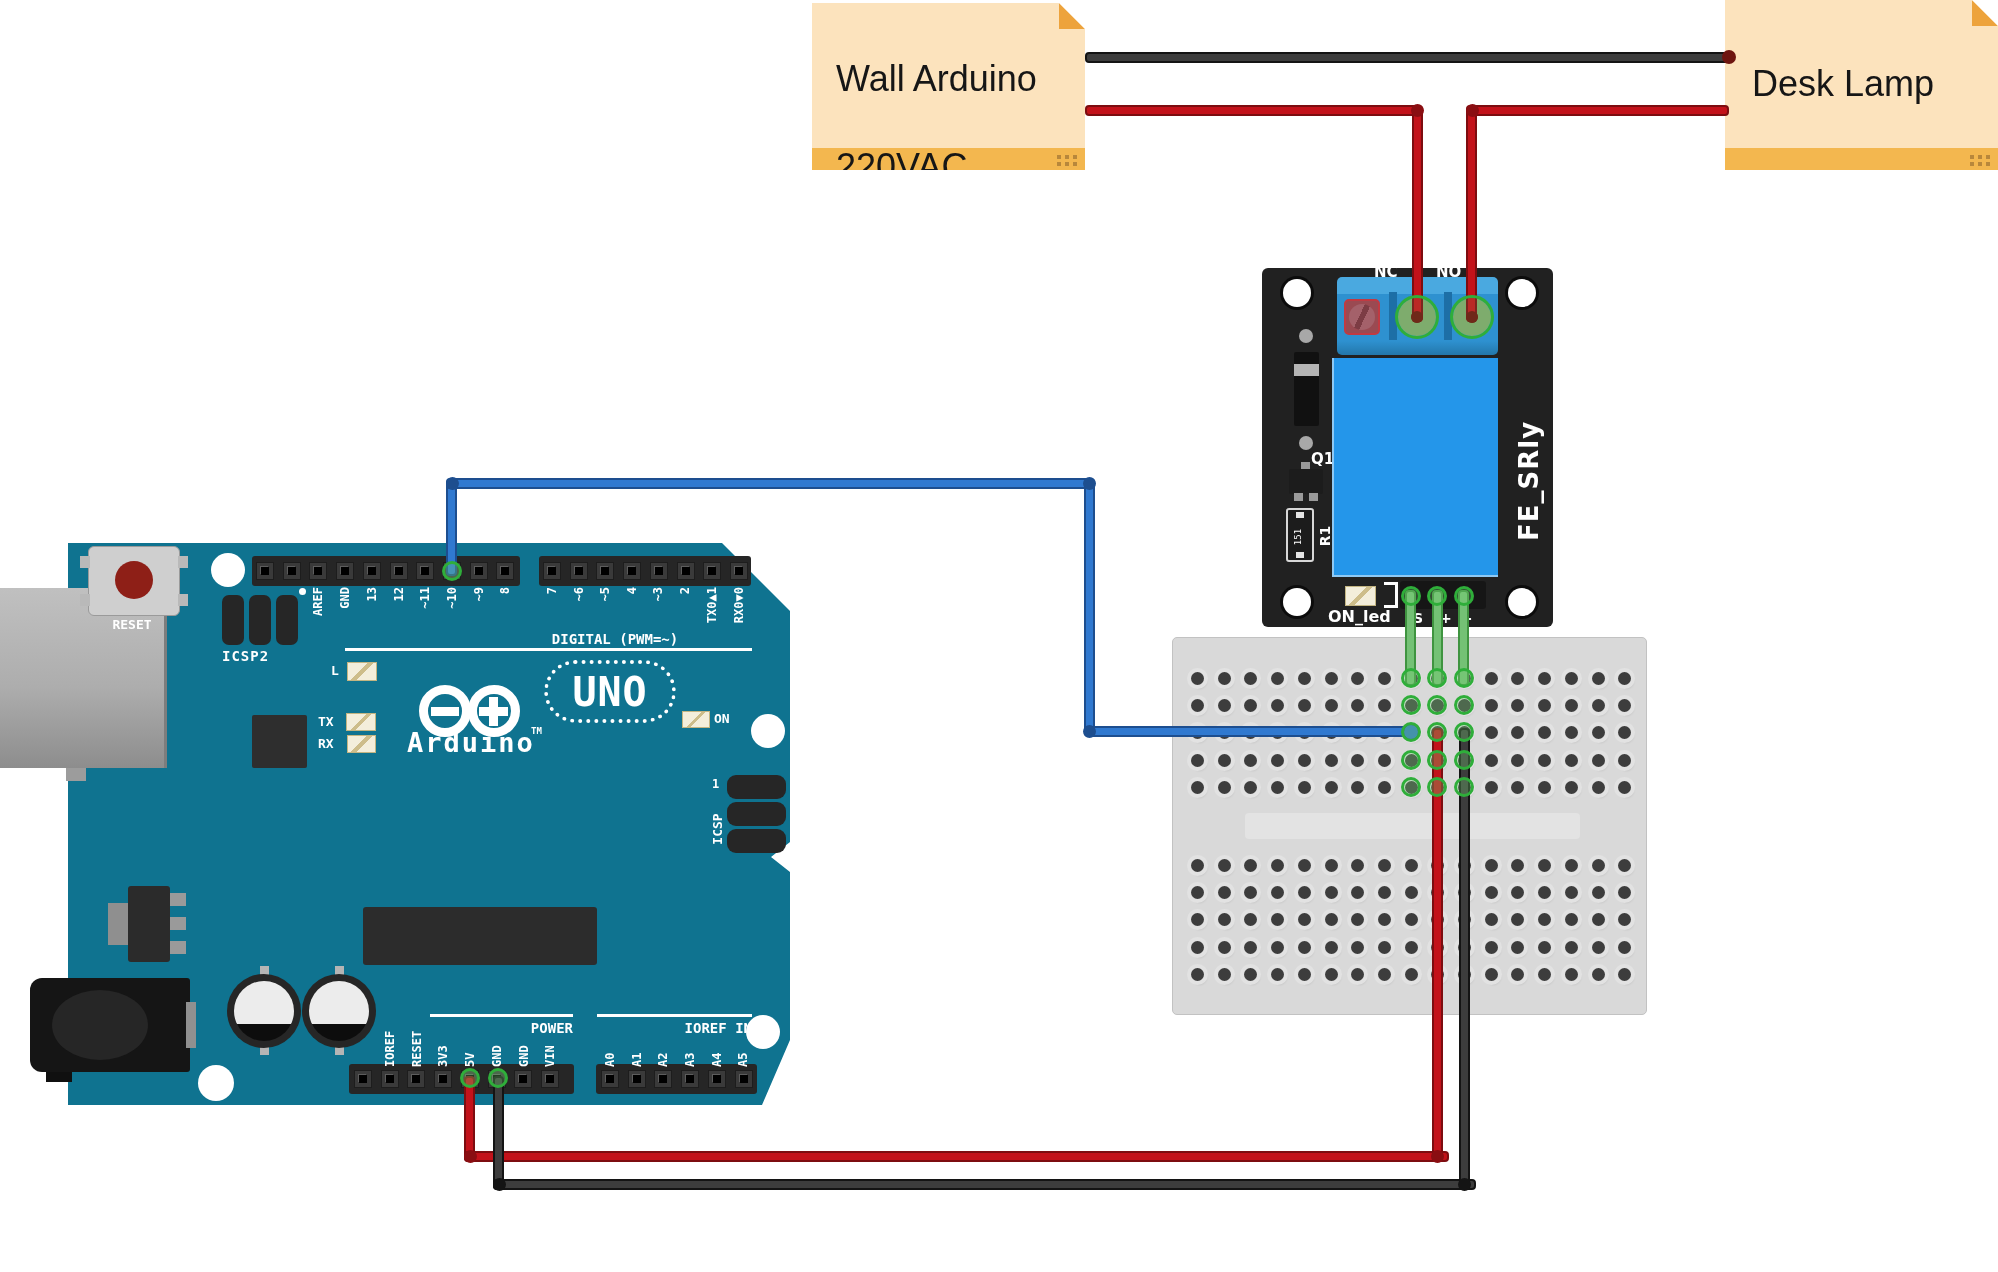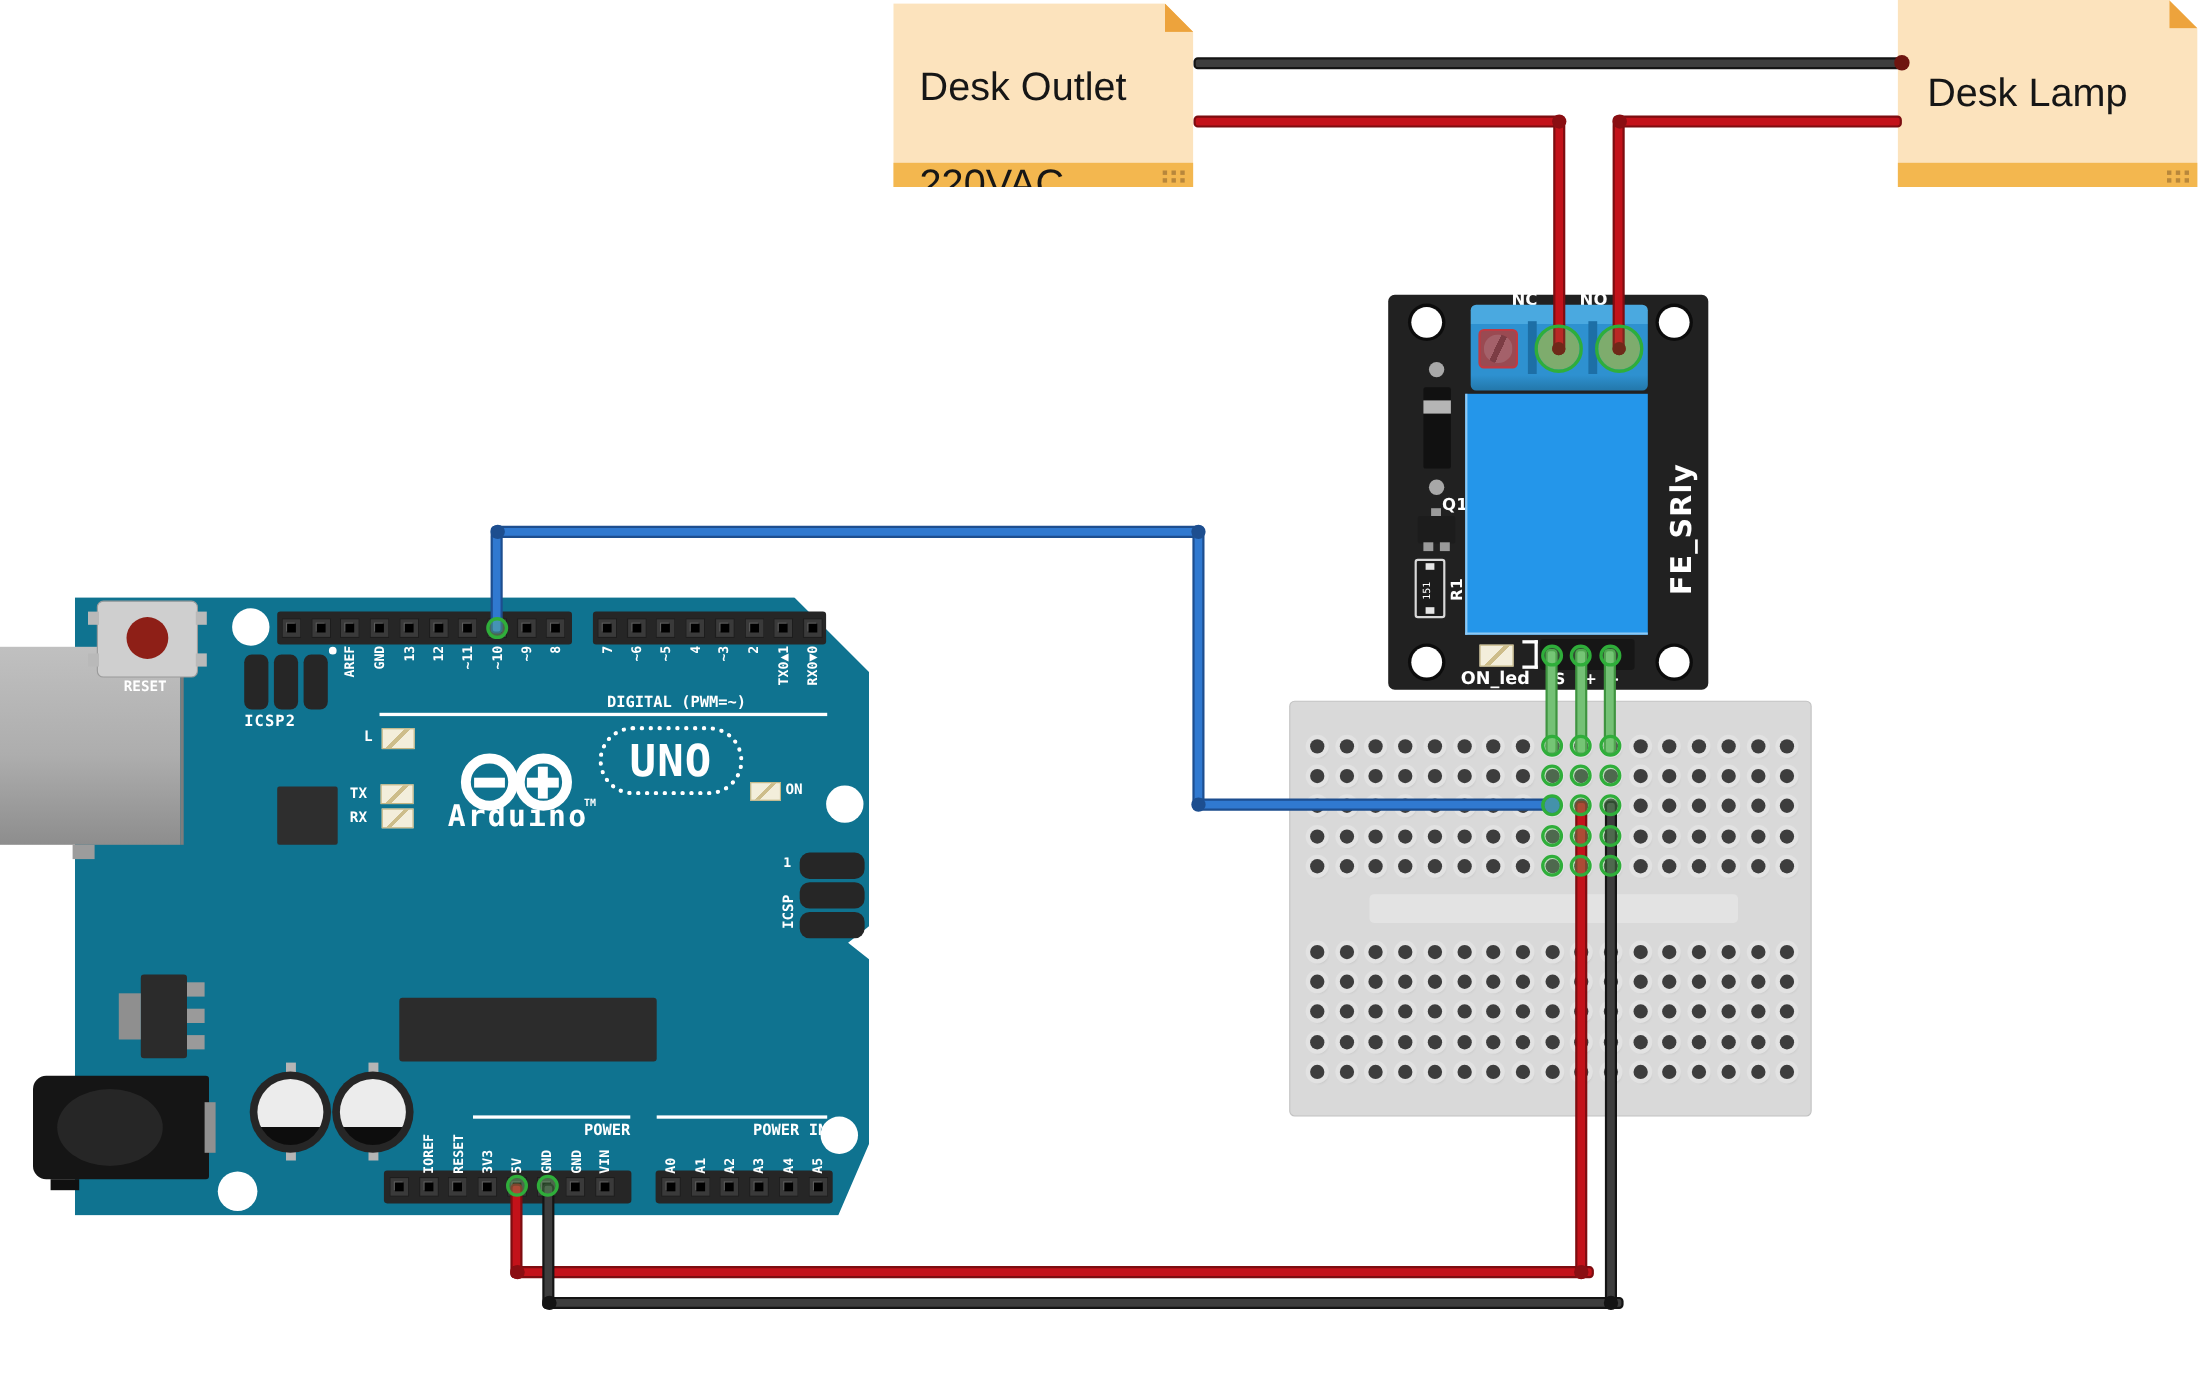--- a/index.html
+++ b/index.html
@@ -325,21 +325,21 @@
   <div class="abs" style="left:227px;top:974px;width:74px;height:74px;background:#262626;border-radius:50%;"></div>
   <div class="abs" style="left:234px;top:981px;width:60px;height:60px;border-radius:50%;background:linear-gradient(#ececec 72%,#0d0d0d 72%);"></div>
   <div class="abs" style="left:302px;top:974px;width:74px;height:74px;background:#262626;border-radius:50%;"></div>
   <div class="abs" style="left:309px;top:981px;width:60px;height:60px;border-radius:50%;background:linear-gradient(#ececec 72%,#0d0d0d 72%);"></div>
 
   <div class="hlab" style="left:540px;top:631px;width:150px;text-align:center;font-size:14px;">DIGITAL (PWM=~)</div>
   <div class="abs" style="left:345px;top:648px;width:407px;height:3px;background:#fff;"></div>
   <div class="abs" style="left:430px;top:1014px;width:143px;height:3px;background:#fff;"></div>
   <div class="abs" style="left:597px;top:1014px;width:155px;height:3px;background:#fff;"></div>
   <div class="hlab" style="left:468px;top:1020px;width:105px;text-align:right;font-size:14px;">POWER</div>
-  <div class="hlab" style="left:617px;top:1020px;width:135px;text-align:right;font-size:14px;">POWER IN</div>
+  <div class="hlab" style="left:617px;top:1020px;width:135px;text-align:right;font-size:14px;">IOREF IN</div>
 
   <div class="vlab up" style="left:283px;top:615px;">AREF</div>
   <div class="vlab up" style="left:310px;top:615px;">GND</div>
   <div class="vlab up" style="left:337px;top:615px;">13</div>
   <div class="vlab up" style="left:364px;top:615px;">12</div>
   <div class="vlab up" style="left:390px;top:615px;">~11</div>
   <div class="vlab up" style="left:417px;top:615px;">~10</div>
   <div class="vlab up" style="left:444px;top:615px;">~9</div>
   <div class="vlab up" style="left:470px;top:615px;">8</div>
 
@@ -437,21 +437,21 @@
 
   <div class="abs" style="left:1400px;top:581px;width:86px;height:28px;background:#161616;border-radius:3px;"></div>
   <div class="hlab" style="left:1413px;top:610px;font-size:14px;font-family:'DejaVu Sans',sans-serif;">S</div>
   <div class="hlab" style="left:1440px;top:610px;font-size:14px;font-family:'DejaVu Sans',sans-serif;">+</div>
   <div class="hlab" style="left:1466px;top:610px;font-size:14px;font-family:'DejaVu Sans',sans-serif;">-</div>
 
   <div class="note" style="left:812px;top:3px;width:273px;height:167px;">
     <div class="fold"></div>
     <div class="strip"></div>
     <div class="ntext" style="left:24px;top:10px;">
-      <span>Desk Outlet</span><br>
+      <span>Wall Arduino</span><br>
       <span>220VAC</span>
     </div>
     <div class="grip" style="right:24px;bottom:11px;"></div>
   </div>
   <div class="note" style="left:1725px;top:0;width:273px;height:170px;">
     <div class="fold"></div>
     <div class="strip"></div>
     <div class="ntext" style="left:27px;top:18px;">
       <span>Desk Lamp</span>
     </div>

